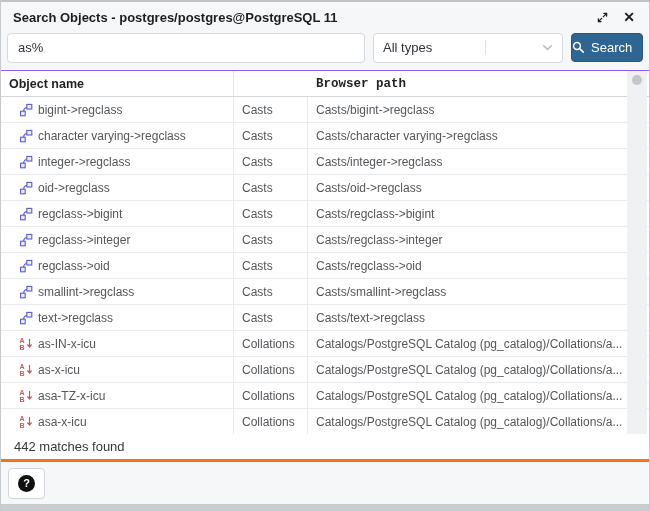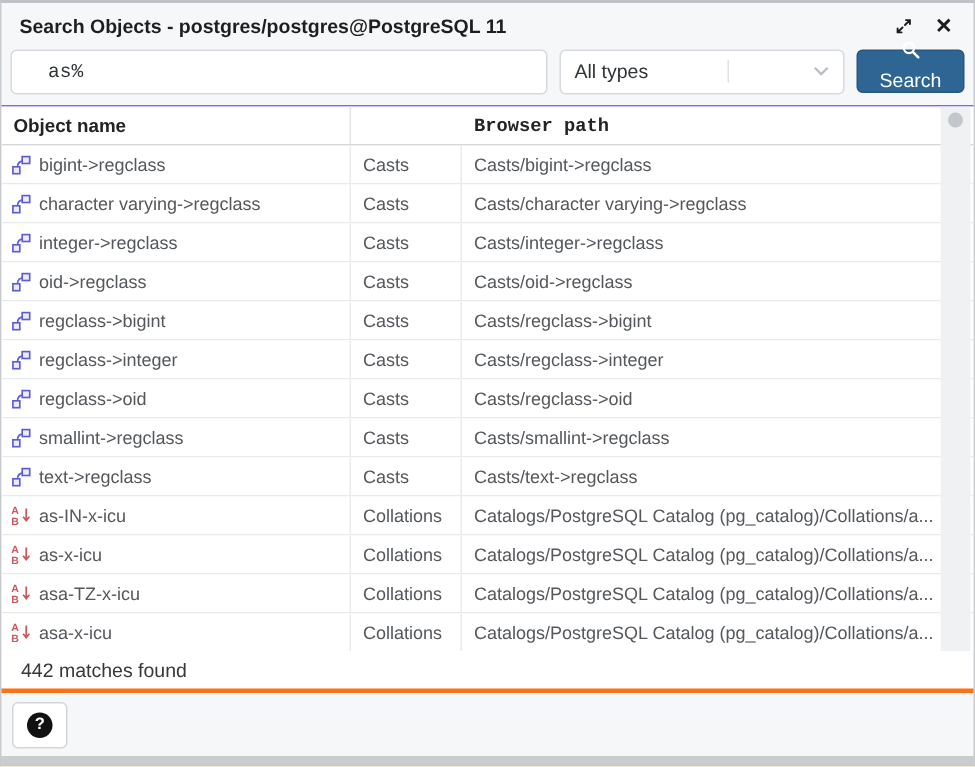--- a/index.html
+++ b/index.html
@@ -21,34 +21,34 @@
   .title { font-size:13px; font-weight:700; color:#1c1e20; flex:1; }
   .tb-btn { background:none; border:none; cursor:pointer; display:flex; align-items:center; justify-content:center; padding:2px; }
   .close-glyph { font-size:14px; font-weight:700; color:#1b1d1f; line-height:1; }
   
   .searchbar {
     height:38px; flex:0 0 38px; background:#f6f7f8;
     display:flex; align-items:center; gap:8px; padding:0 6px 7px 6px;
   }
   .search-input {
     flex:1; height:30px; border:1px solid #d6d9dd; border-radius:4px;
-    padding:0 24px; font-size:13px; color:#303336; background:#fff;
-    font-family:Liberation Mono, monospace; outline:none;
+    padding:0 10px; font-size:13px; color:#303336; background:#fff;
+    font-family:Liberation Sans, sans-serif; outline:none;
   }
   .type-select {
     width:190px; height:30px; background:#fff; border:1px solid #d6d9dd;
     border-radius:4px; display:flex; align-items:center; padding:0 9px;
     font-size:13px; color:#303336; cursor:pointer;gap:48px;
   }
   .type-select .sel-label { flex:1; }
   .sel-sep { width:1px; height:15px; background:#dcdfe3; margin-right:8px; }
   .search-btn {
     width:72px; height:29px; background:#2e6593; border:1px solid #27567e;
     border-radius:4px; color:#fff; font-size:13px; font-family:inherit;
-    display:flex; align-items:center; justify-content:flex-end; gap:6px; cursor:pointer;flex-direction:column;
+    display:flex; align-items:center; justify-content:flex-start; gap:6px; cursor:pointer;
   }
   
   .grid {
     flex:1 1 auto; position:relative; background:#fff;
     border-top:1px solid #8b5cf6; overflow:hidden;
     display:flex; flex-direction:column;justify-content:flex-end;
   }
   .grid-header {
     display:flex; height:26px; flex:0 0 26px;
     border-bottom:1px solid #d4d7da; background:#fff;
@@ -56,21 +56,21 @@
   .gh-cell {
     font-size:12.5px; font-weight:700; color:#212325;
     display:flex; align-items:center; padding-left:8px; cursor:pointer;
   }
   .gh-name { width:233px; border-right:1px solid #e3e5e8; }
   .gh-type { width:74px;  border-right:1px solid #e3e5e8;margin-top:33px; }
   .gh-path { flex:1;font-family:Liberation Mono, monospace; }
   .grid-body { flex:1 1 auto; overflow:hidden; }
   .row { display:flex; height:26px; border-bottom:1px solid #e8eaec; background:#fff; cursor:pointer; }
   .cell { display:flex; align-items:center; font-size:12px; color:#54575b; height:100%; }
-  .cell.name { width:233px; padding-left:6px; gap:5px; border-right:1px solid #e8eaec; }
+  .cell.name { width:233px; padding-left:18px; gap:5px; border-right:1px solid #e8eaec; }
   .cell.type { width:74px; padding-left:8px; border-right:1px solid #e8eaec; }
   .cell.path { flex:1; padding-left:8px; padding-right:28px; white-space:nowrap; overflow:hidden; }
   .obj-icon { display:flex; align-items:center; flex:0 0 14px; }
   
   .vscrollbar {
     position:absolute; top:0; bottom:0; right:2px; width:20px;
     background:#eff1f3;
   }
   .vthumb {
     position:absolute; top:4px; left:5px; width:10px; height:10px;

